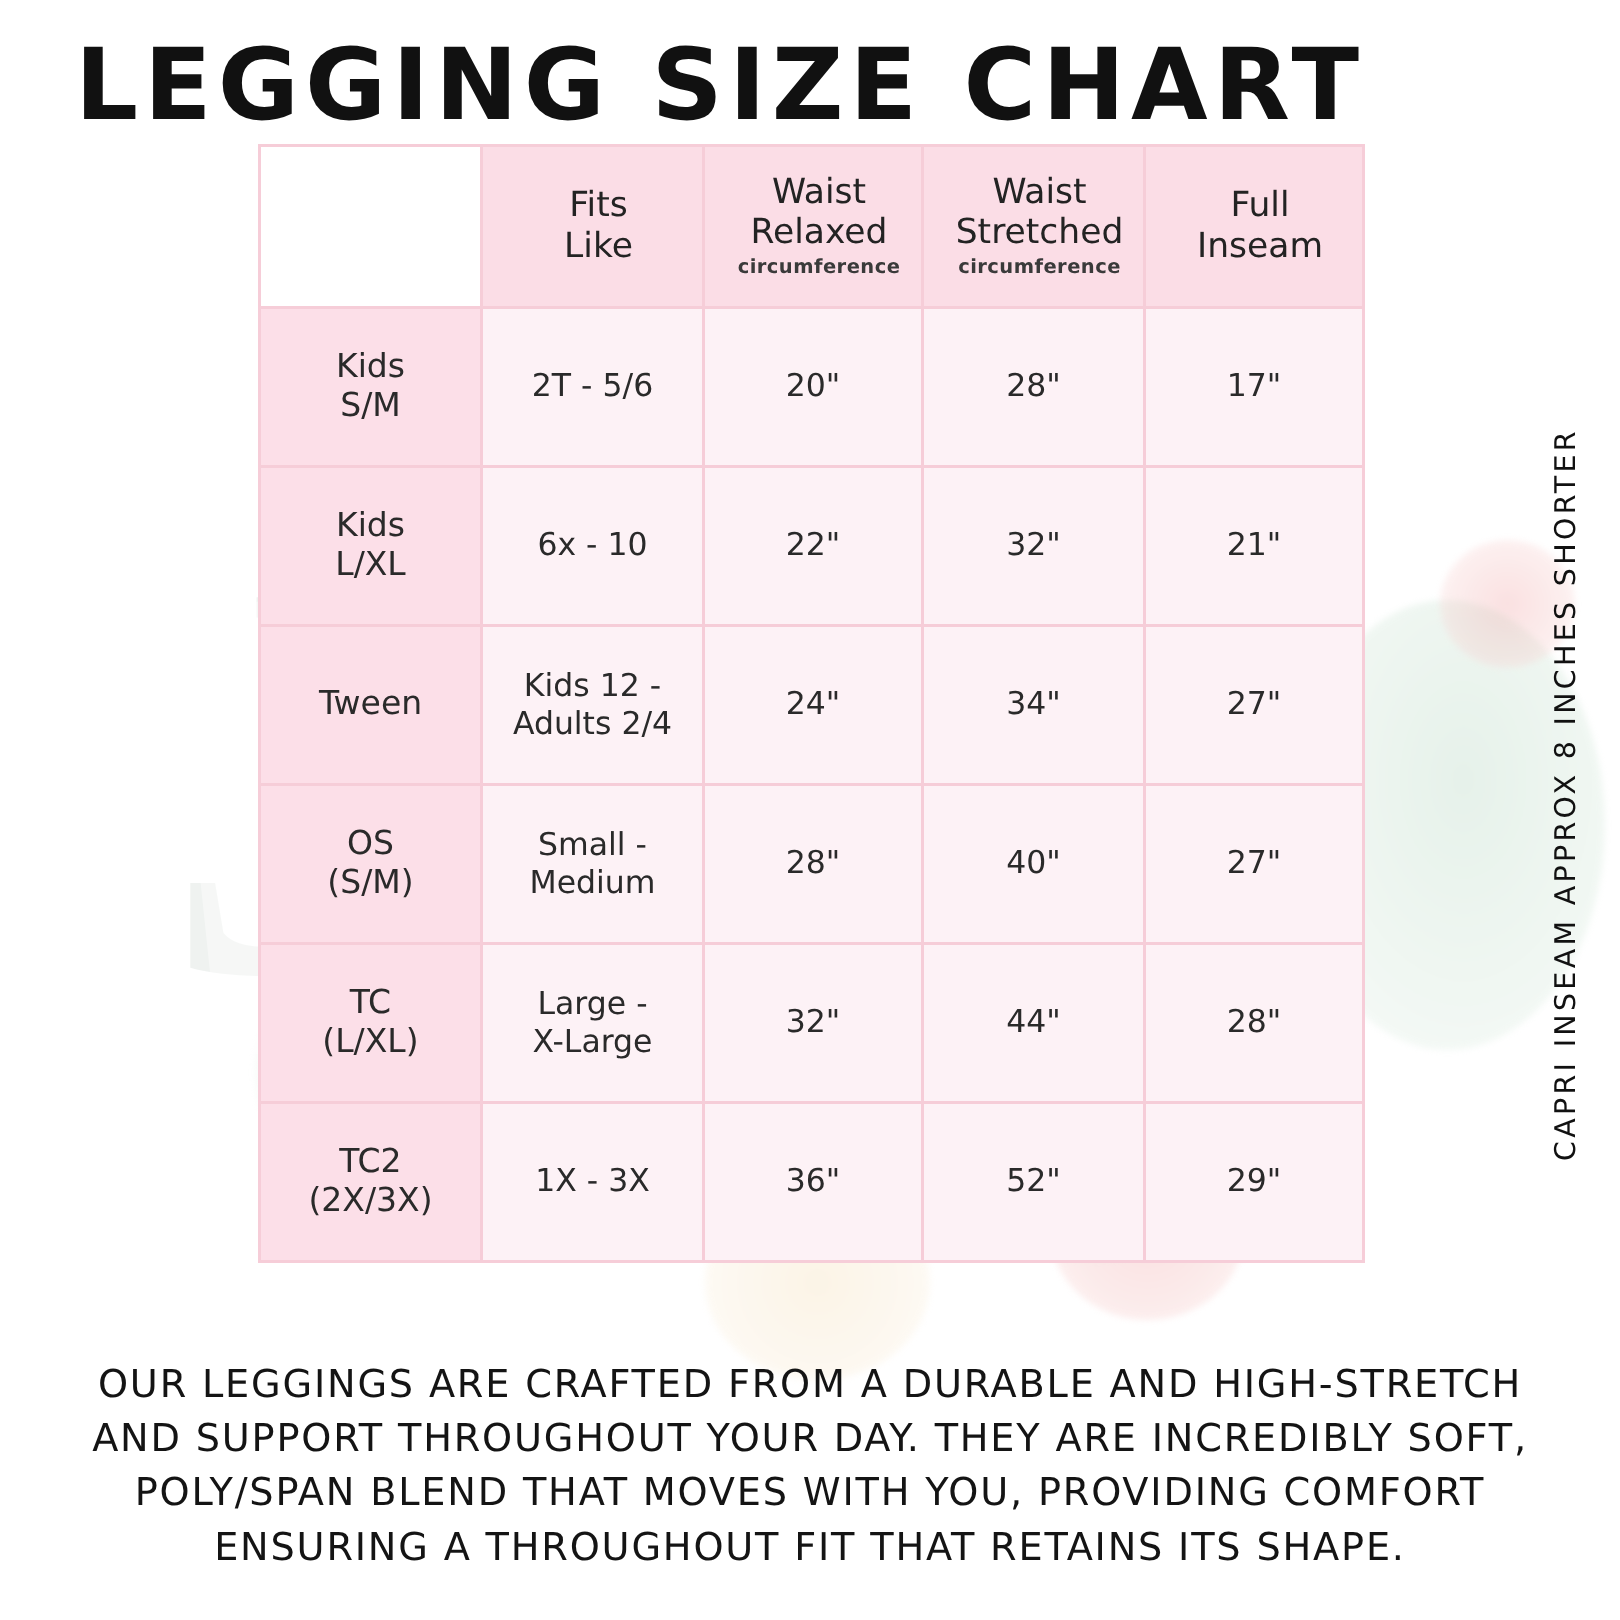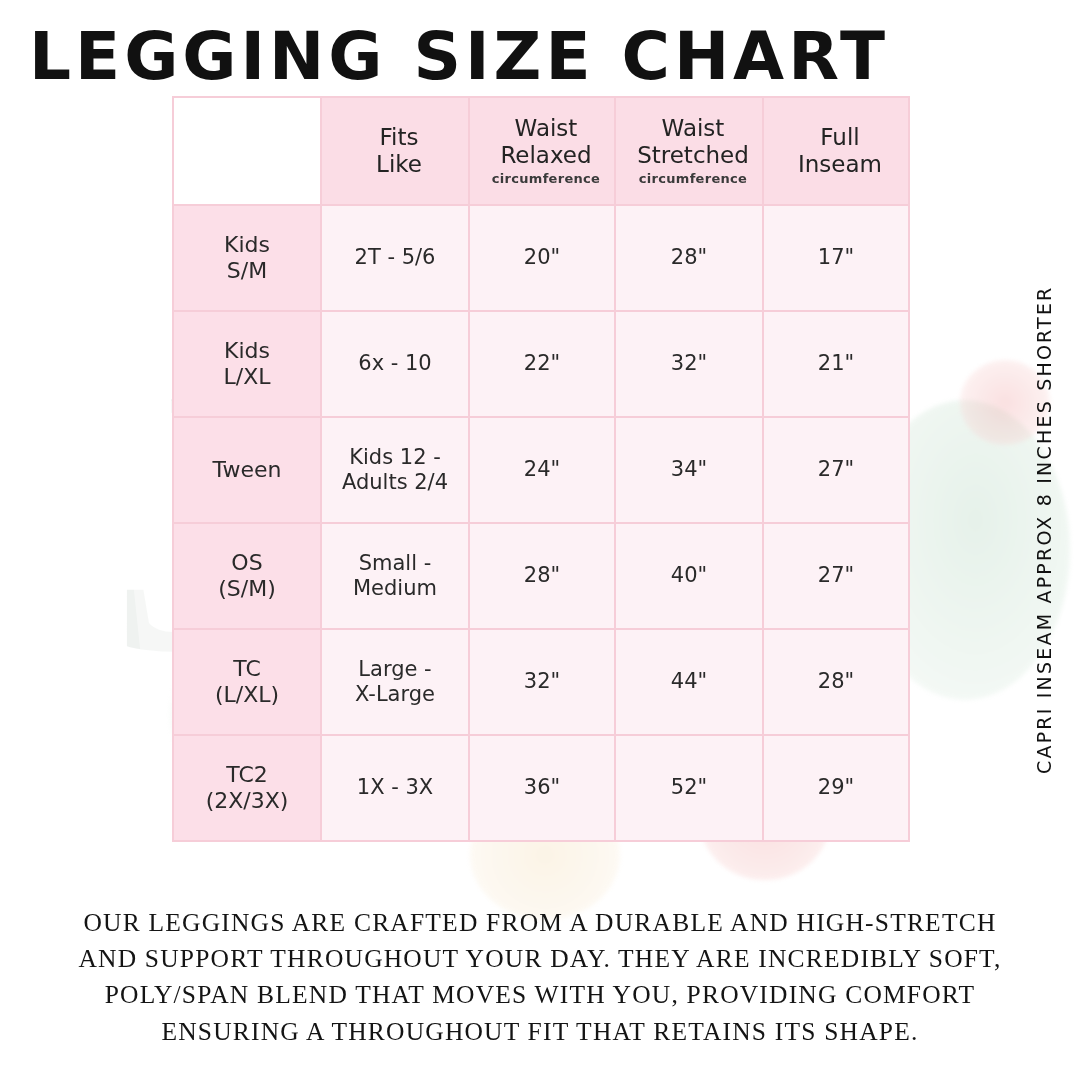--- a/index.html
+++ b/index.html
@@ -101,27 +101,27 @@
     z-index: 2;
     width: 1080px;
     height: 1080px;
   }
 
   .chart-title {
     position: absolute;
     top: 18px;
     left: 0;
     width: 960px;
+    text-align: center;
     font-family: "DejaVu Sans", sans-serif;
     font-weight: 700;
     font-size: 66px;
     letter-spacing: 4px;
     color: #111111;
     white-space: nowrap;
-    margin-left: 29px;
   }
 
   table.size-chart {
     position: absolute;
     left: 172px;
     top: 96px;
     width: 736px;
     border-collapse: collapse;
     table-layout: fixed;
   }
@@ -199,21 +199,21 @@
     left: 0;
     top: 905px;
     width: 1080px;
     text-align: center;
     font-family: "DejaVu Sans", sans-serif;
     font-size: 25.5px;
     line-height: 1.42;
     letter-spacing: 1.2px;
     color: #141414;
   }
-  .footer-note .fline { display: block; white-space: nowrap; font-family: Liberation Serif, serif; }
+  .footer-note .fline { display: block; white-space: nowrap; }
 </style>
 </head>
 <body>
 
 <div class="bg-art">
   <div class="blob cactus-a"></div>
   <div class="blob cactus-b"></div>
   <div class="blob cactus-c"></div>
   <div class="blob flower-a"></div>
   <div class="blob flower-b"></div>

